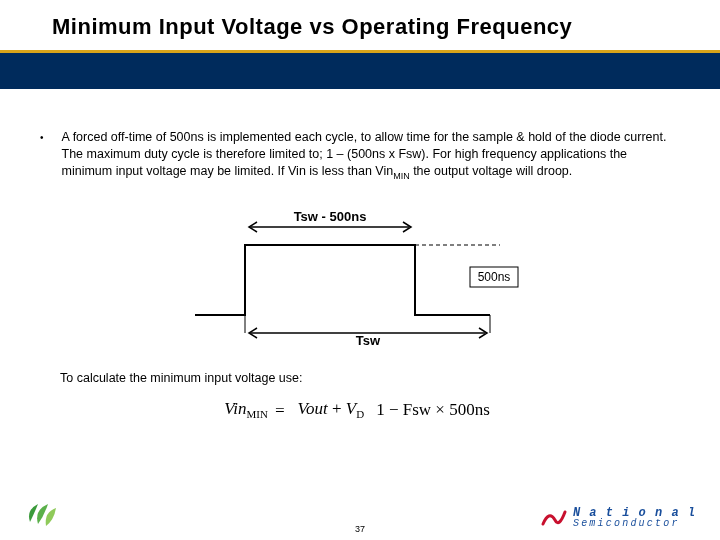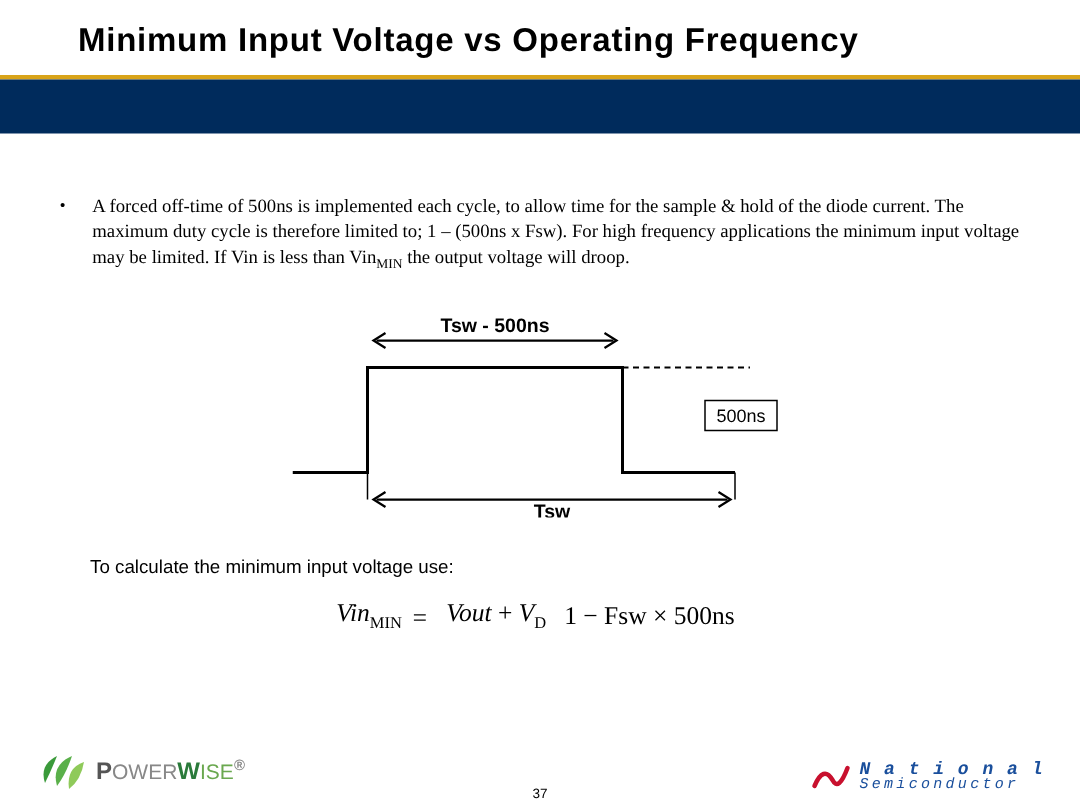--- a/index.html
+++ b/index.html
@@ -37,21 +37,21 @@
     align-items: flex-start;
     gap: 18px;
     font-size: 12.5px;
     line-height: 1.35;
     color: #000;
   }
   .bullet-row .dot {
     font-size: 10px;
     line-height: 1.8;
   }
-  .bullet-text { flex: 1; font-family: Liberation Serif, serif; }
+  .bullet-text { flex: 1; }
   .sub { font-size: 9px; vertical-align: sub; }
   .diagram-wrap {
     display: flex;
     justify-content: center;
     margin-top: 24px;
   }
   .calc-line {
     font-size: 12.5px;
     margin: 26px 0 0 20px;
   }
@@ -179,21 +179,20 @@
 
 </div>
 
 <div class="footer">
   <div class="pw-logo" title="PowerWise">
     <svg width="34" height="30" viewBox="0 0 34 30">
       <path d="M6 22 Q2 10 14 4 Q10 14 6 22 Z" fill="#3a9a3a"></path>
       <path d="M14 24 Q10 10 24 4 Q20 16 14 24 Z" fill="#5ab04a"></path>
       <path d="M22 26 Q20 12 32 8 Q30 20 22 26 Z" fill="#8fca5a"></path>
     </svg>
-    <span style="font-size:16px;font-weight:bold;"><span style="color:#555">P</span><span style="color:#888;font-weight:normal;font-size:14px">OWER</span><span style="color:#2a7a3a">W</span><span style="color:#6aa84f;font-weight:normal;font-size:14px">ISE</span><span style="color:#888;font-size:10px;vertical-align:super">®</span></span>
   </div>
   <div class="ns-logo" title="National Semiconductor">
     <svg width="26" height="24" viewBox="0 0 26 24">
       <path d="M2 18 Q8 4 14 14 Q18 22 24 6" fill="none" stroke="#c8102e" stroke-width="3" stroke-linecap="round"></path>
     </svg>
     <span class="ns-text">
       <span class="l1">N a t i o n a l</span>
       <span class="l2">Semiconductor</span>
     </span>
   </div>

